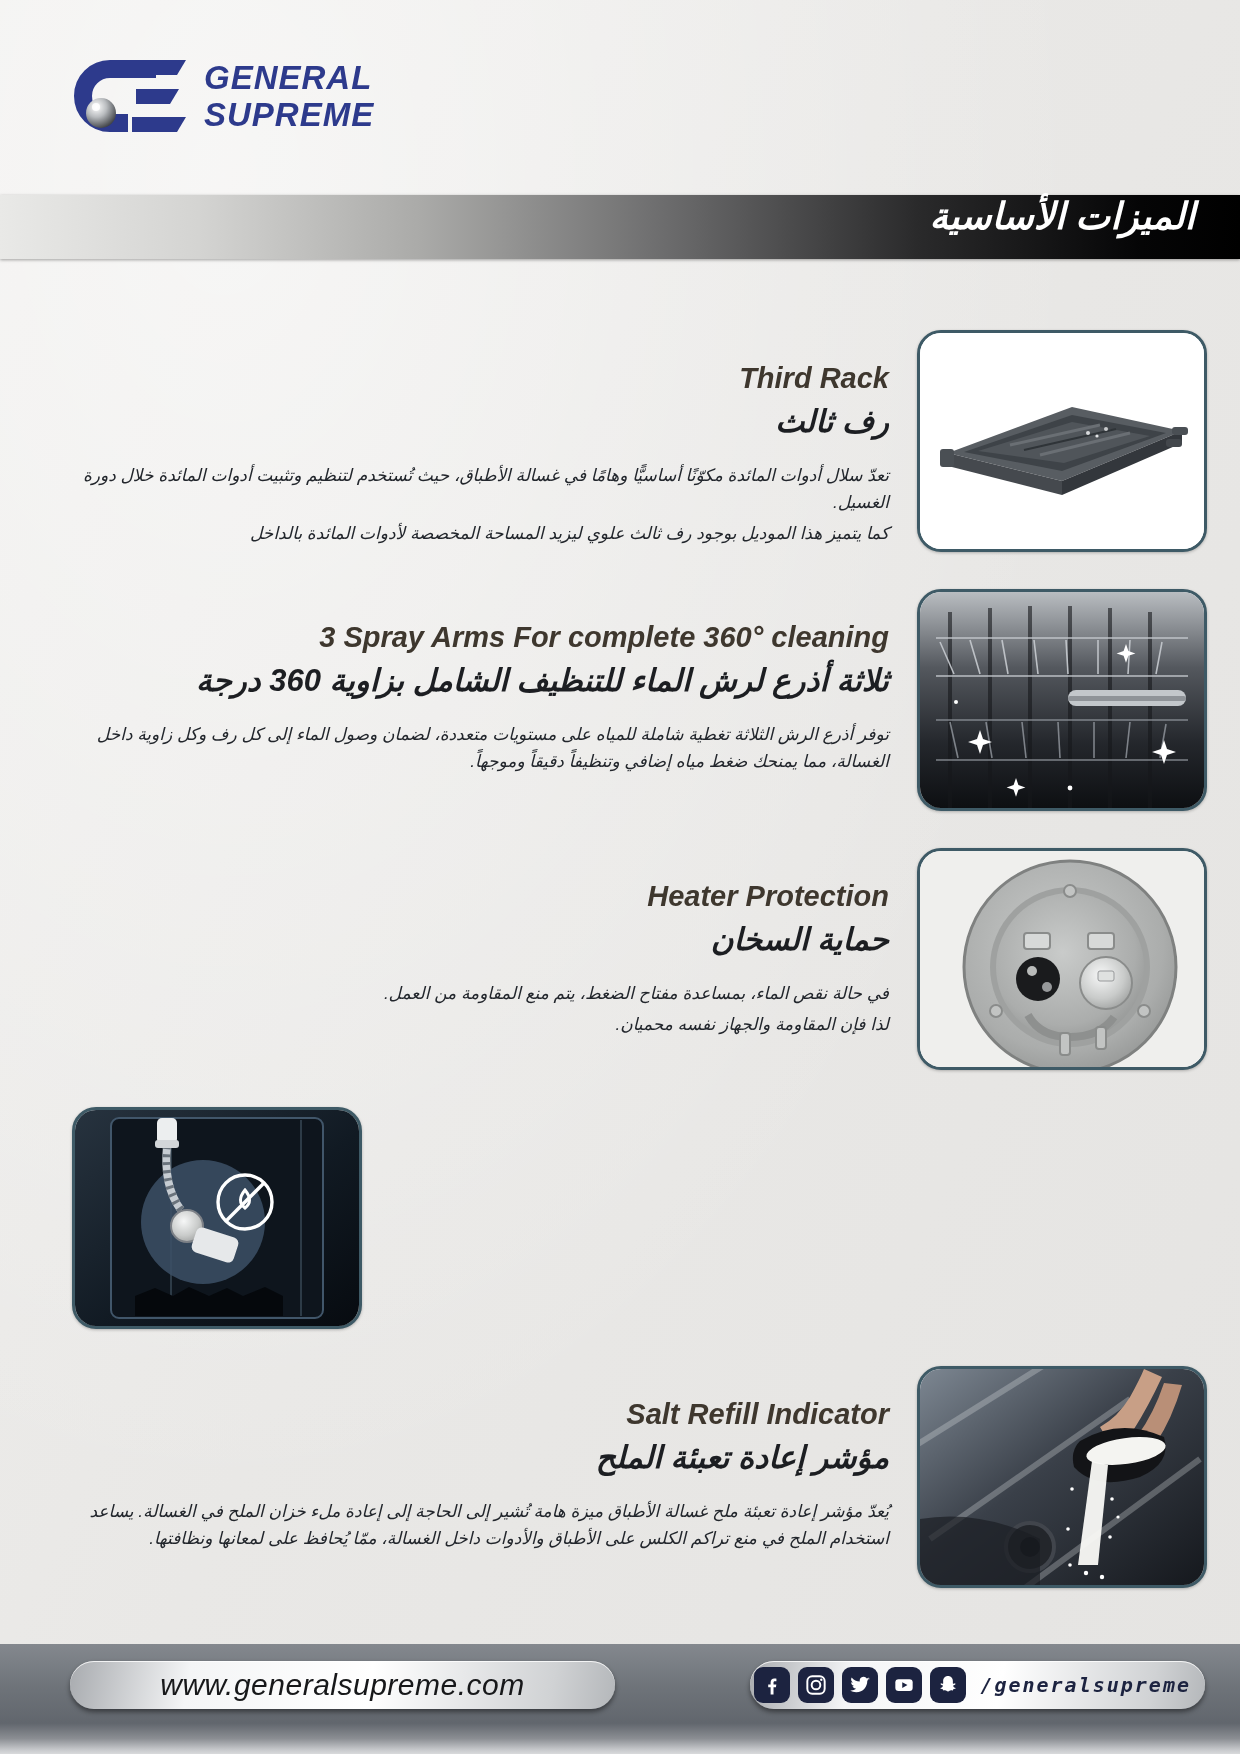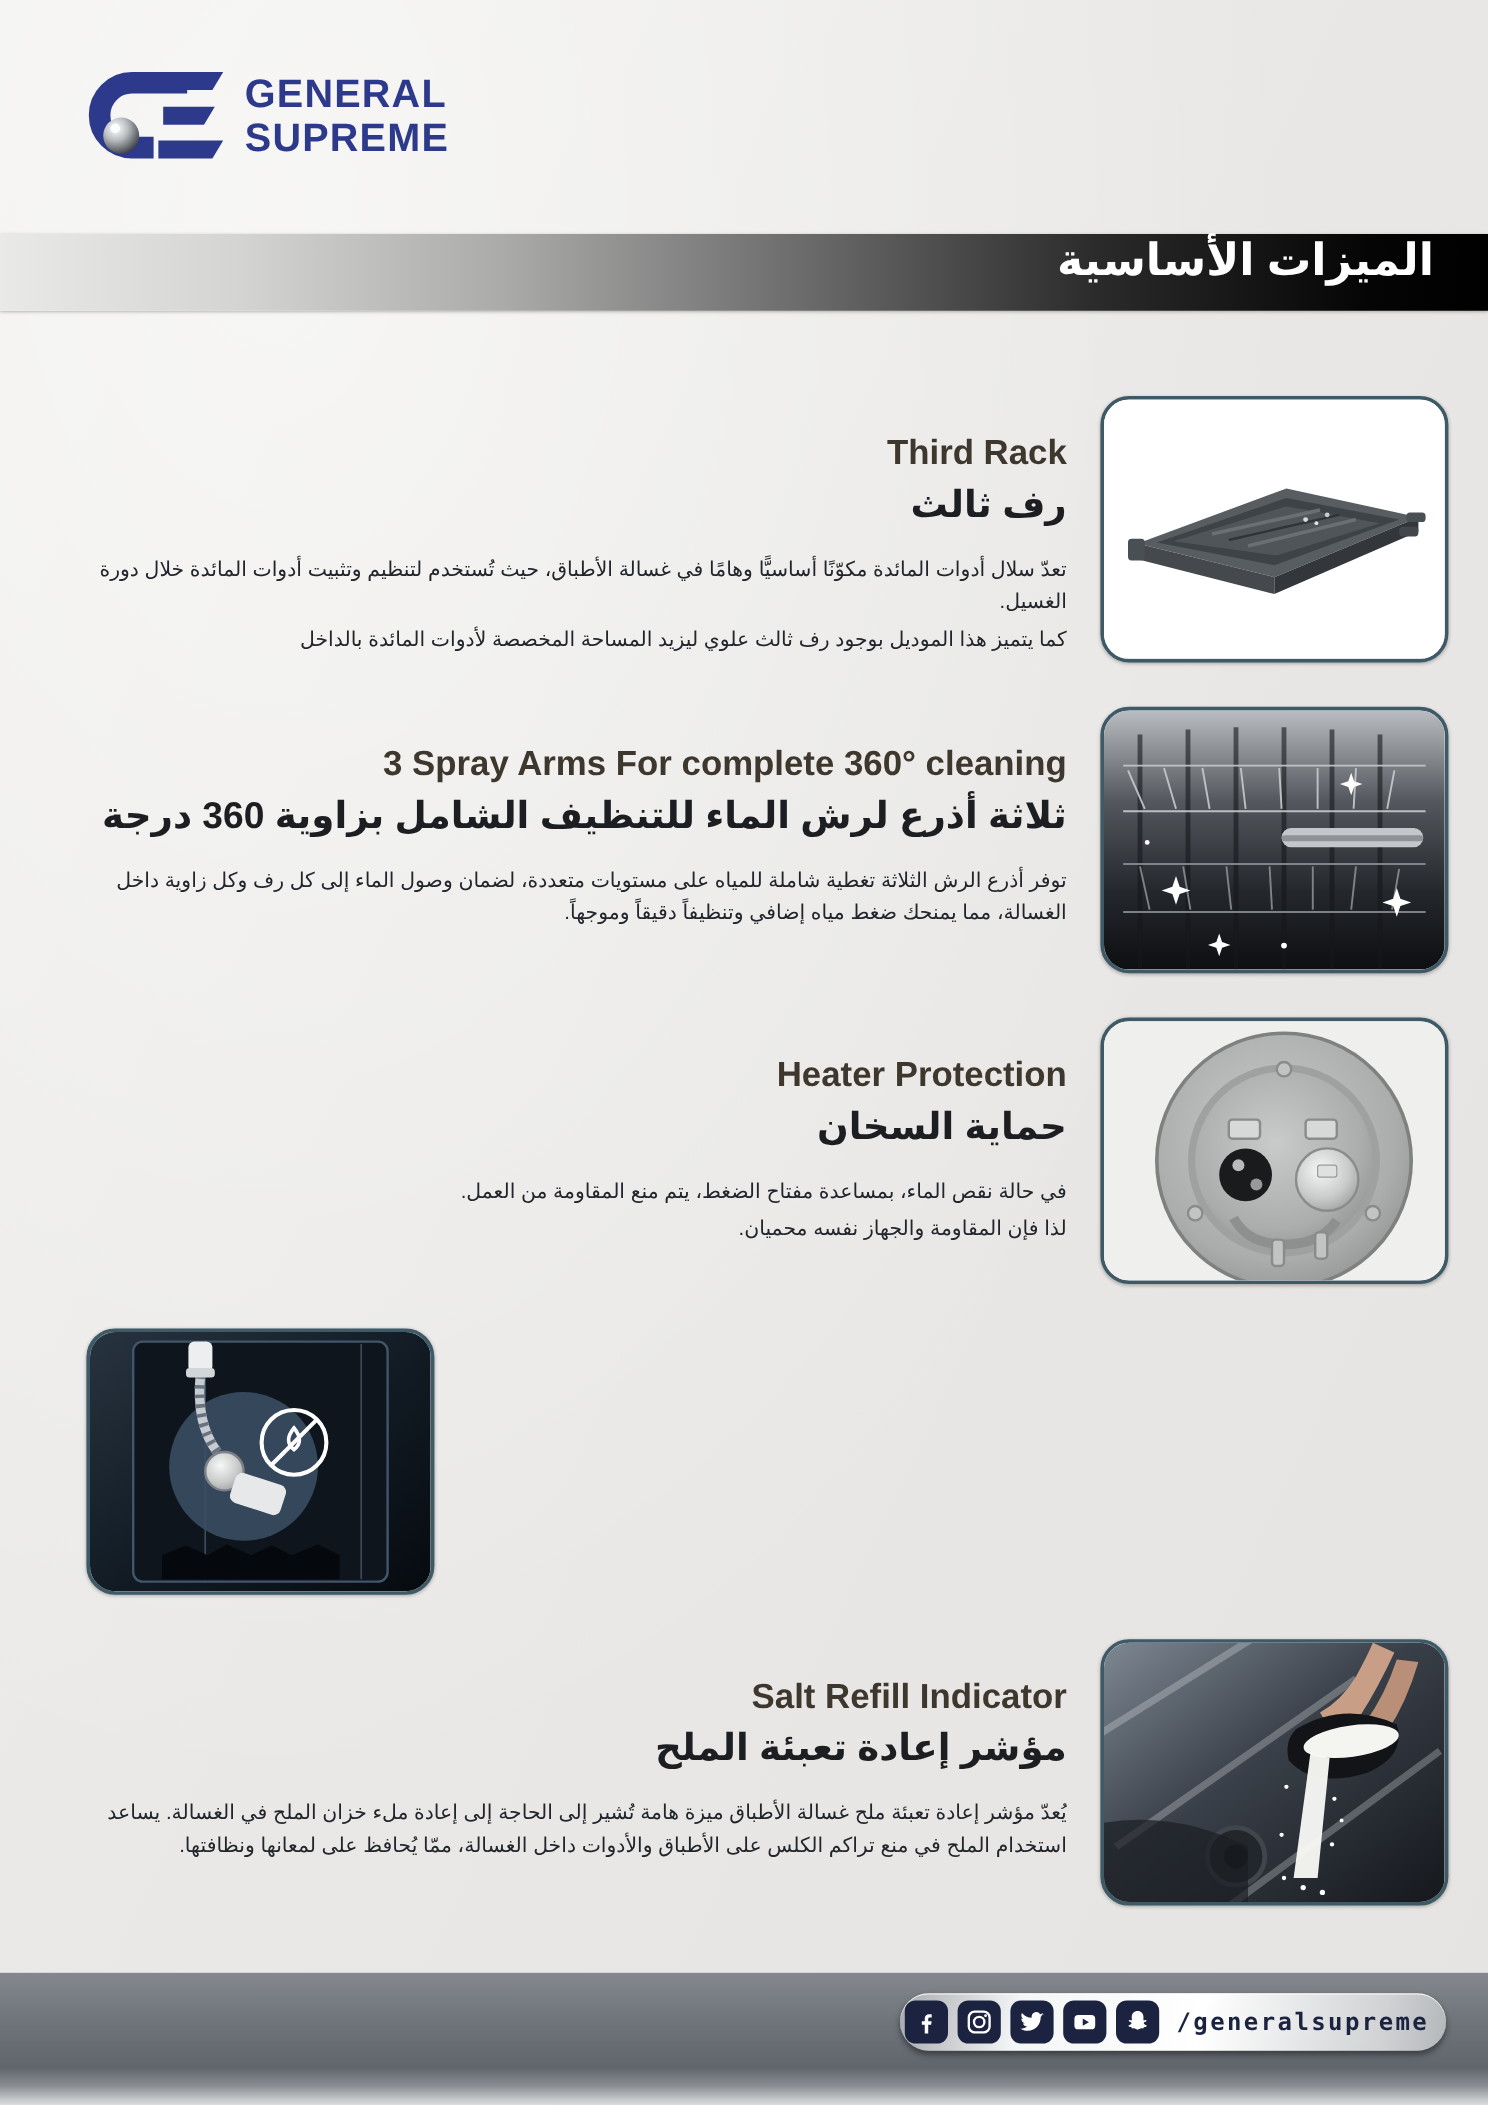--- a/index.html
+++ b/index.html
@@ -4,20 +4,21 @@
 <style>
   * { margin:0; padding:0; box-sizing:border-box; }
   html,body { background:#cfcfcd; }
   .page {
     position:relative; width:1240px; height:1754px; margin:0 auto;
     background:
       radial-gradient(ellipse at 18% 10%, rgba(255,255,255,.55), rgba(255,255,255,0) 60%),
       linear-gradient(115deg, #efeeec 0%, #e9e8e6 45%, #e5e4e2 100%);
     overflow:hidden;
     font-family:"Liberation Sans","DejaVu Sans",sans-serif;
+    font-style:italic;
   }
 
   
   .logo { position:absolute; top:50px; left:62px; display:flex; align-items:center; gap:14px; }
   .logomark { width:128px; height:94px; display:block; }
   .logo-text { display:flex; flex-direction:column; color:#2d3a8c; font-weight:bold;
                font-size:33px; letter-spacing:1px; line-height:1.12; }
 
   
   .banner {
@@ -295,20 +296,23 @@
               <circle cx="198" cy="148" r="1.6"></circle>
           </g>
           <path d="M0 150 q60 -10 120 20 l0 46 -120 0z" fill="#1b1e23" opacity=".7"></path>
         </svg>
       </figure>
     </section>
 
   </main>
 
   <footer class="footer">
+    <div class="pill website-pill">
+      <span>www.generalsupreme.com</span>
+    </div>
     <div class="pill social-pill">
       <span class="social-icon">
         <svg viewBox="0 0 24 24">
             <path fill="#ffffff" d="M13.4 20.8v-6.7h2.25l.34-2.6H13.4V9.8c0-.75.21-1.27 1.3-1.27h1.38V6.2c-.24-.03-1.06-.1-2-.1-2 0-3.36 1.21-3.36 3.44v1.96H8.5v2.6h2.22v6.7h2.68z"></path>
           </svg>
       </span>
       <span class="social-icon">
         <svg viewBox="0 0 24 24" fill="none" stroke="#ffffff" stroke-width="1.8">
           <rect x="4" y="4" width="16" height="16" rx="4.5"></rect>
           <circle cx="12" cy="12" r="4"></circle>

